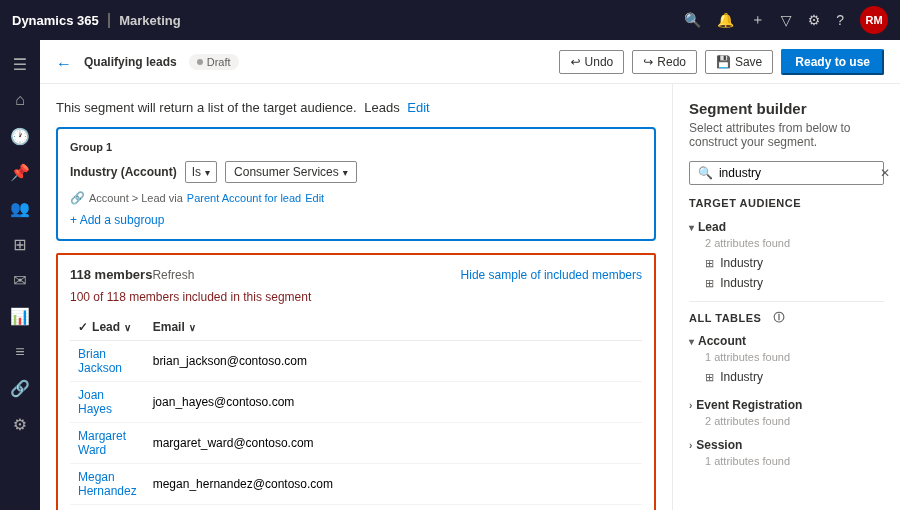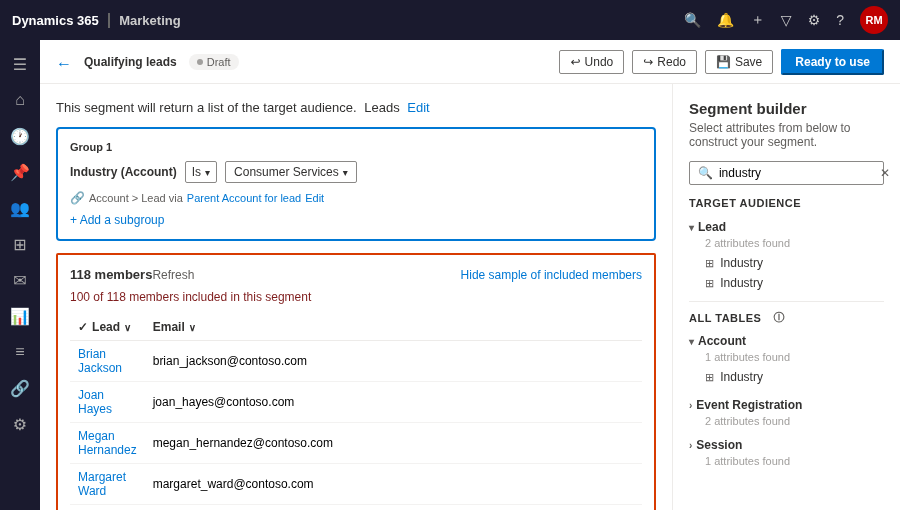--- a/index.html
+++ b/index.html
@@ -274,29 +274,29 @@
       <td>brian_jackson@contoso.com</td>
     </tr>
                 <tr>
       <td>
         <a href="#">Joan Hayes</a>
       </td>
       <td>joan_hayes@contoso.com</td>
     </tr>
                 <tr>
       <td>
+        <a href="#">Margaret Ward</a>
+      </td>
+      <td>margaret_ward@contoso.com</td>
+    </tr>
+                <tr>
+      <td>
         <a href="#">Megan Hernandez</a>
       </td>
       <td>megan_hernandez@contoso.com</td>
-    </tr>
-                <tr>
-      <td>
-        <a href="#">Margaret Ward</a>
-      </td>
-      <td>margaret_ward@contoso.com</td>
     </tr>
                 <tr>
       <td>
         
       </td>
       <td>julie_howard@contoso.com</td>
     </tr>
               </tbody>
           </table>
         </div>

